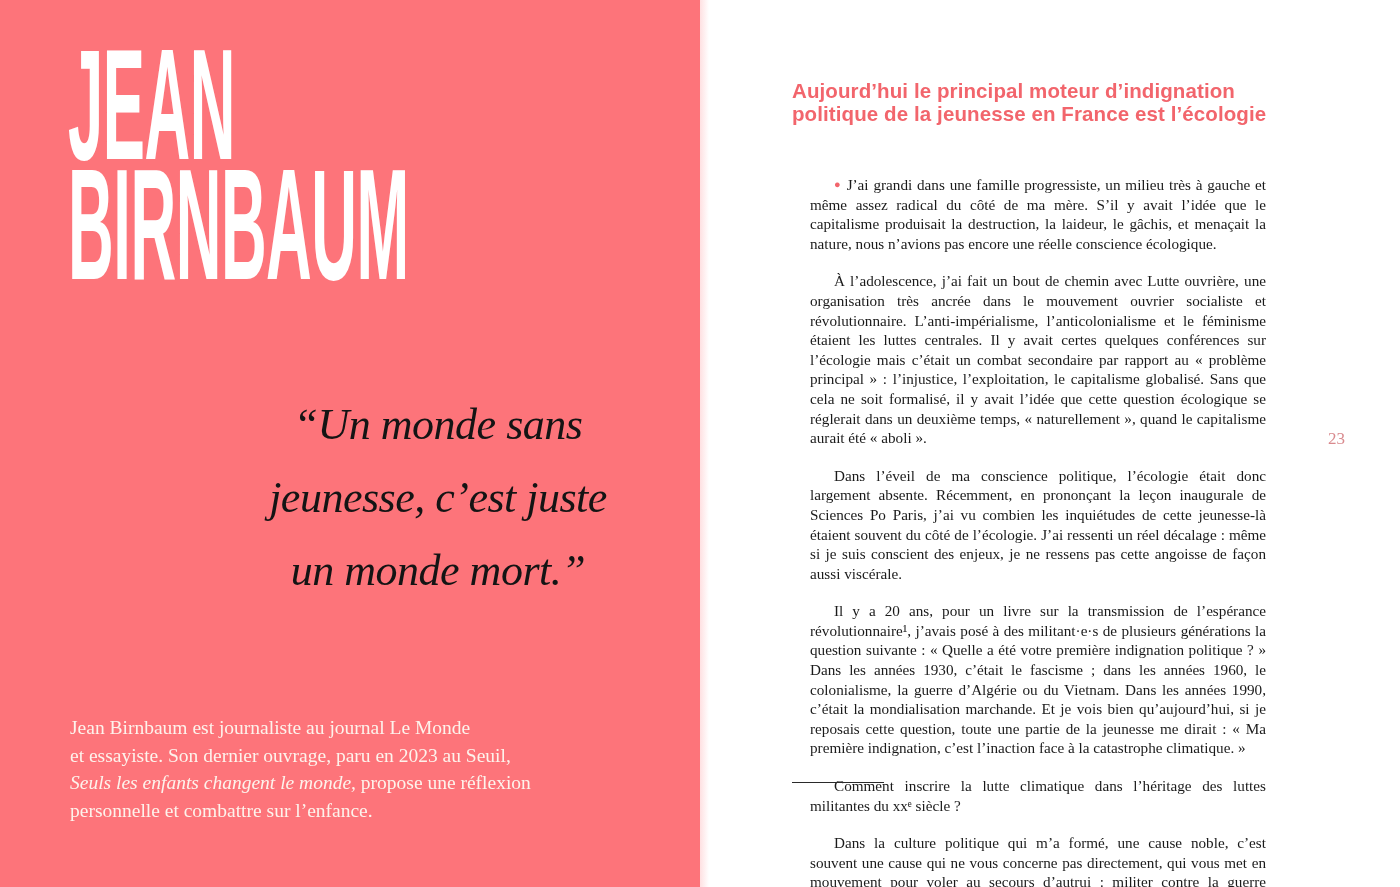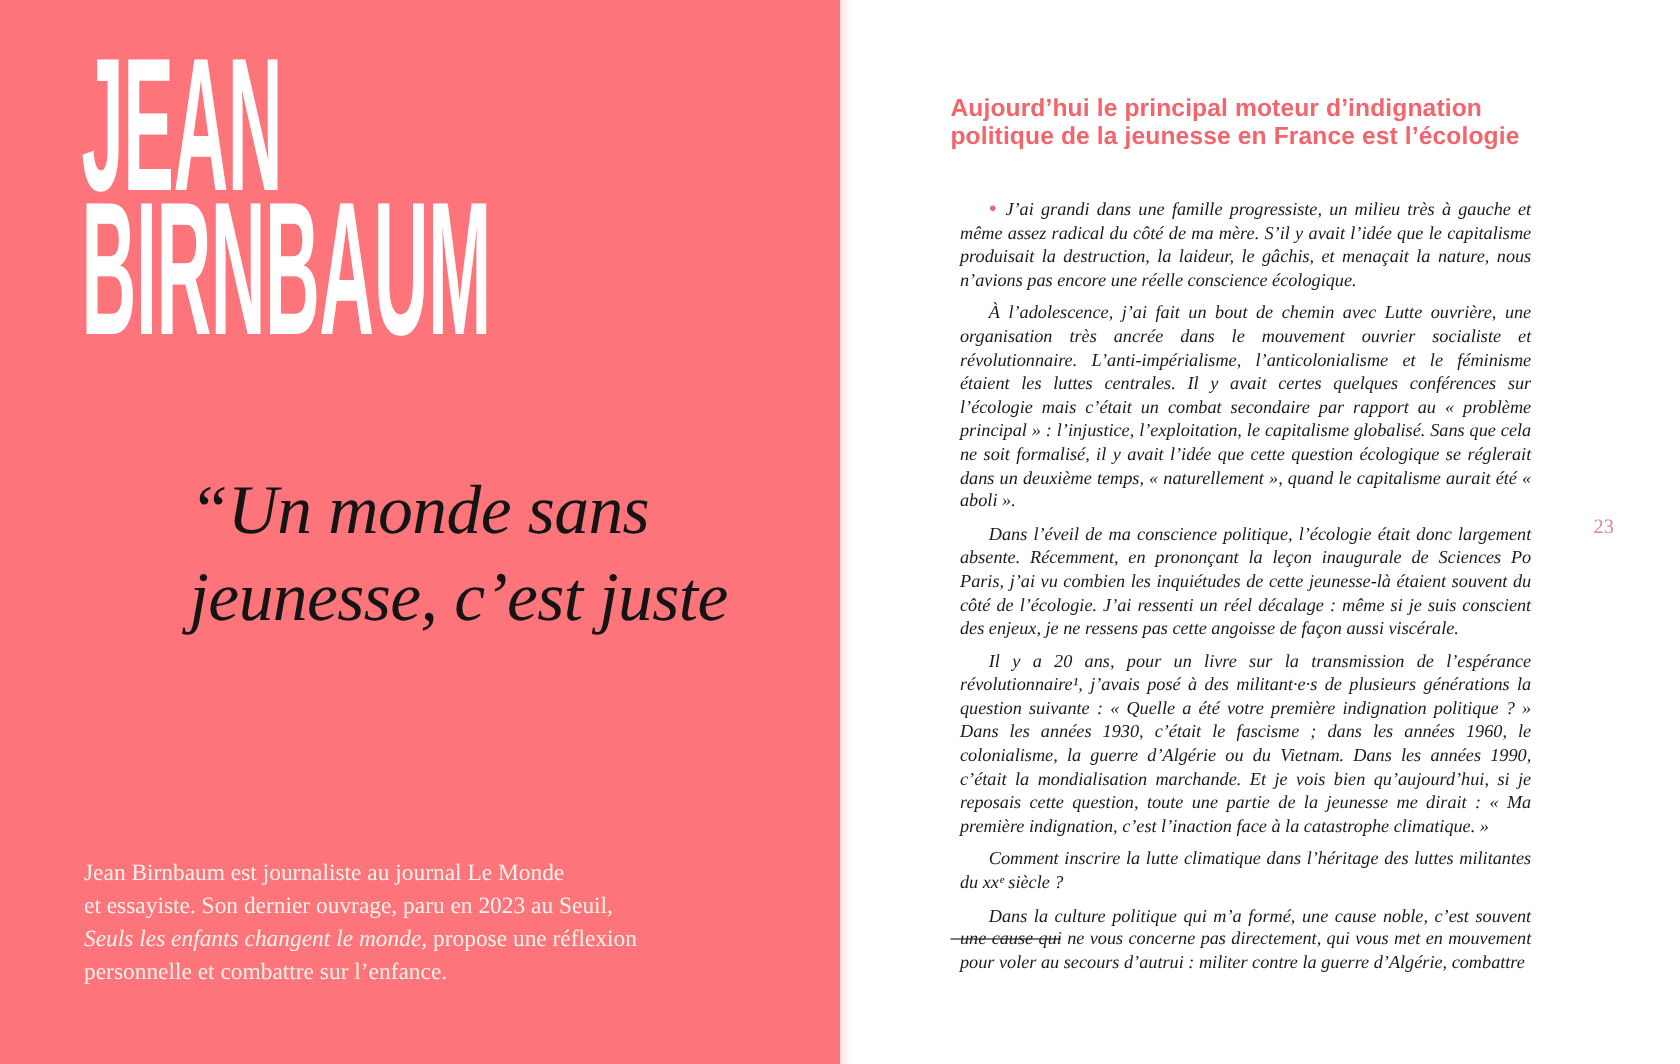--- a/index.html
+++ b/index.html
@@ -28,23 +28,23 @@
     font-size: 158px;
     line-height: 120px;
     white-space: nowrap;
     transform: scaleX(0.40);
     transform-origin: left center;
     letter-spacing: -1px;
   }
   .pull-quote {
     position: absolute; left: 158px; top: 388px;
     width: 560px;
-    text-align: left;
+    text-align: center;
     font-style: italic;
-    font-size: 58px;
+    font-size: 44px;
     line-height: 73px;
     color: #141414;
     letter-spacing: -0.5px;
   }
   .bio {
     position: absolute; left: 70px; top: 714px;
     width: 480px;
     color: #FDF3EC;
     font-weight: normal;
     font-size: 19.5px;
@@ -74,21 +74,21 @@
     letter-spacing: 0.1px;
   }
   .body-col {
     position: absolute; left: 92px; top: 157px;
     width: 492px;
     font-size: 15.2px;
     line-height: 19.6px;
     text-align: justify;
     color: #1a1a1a;
   }
-  .body-col p { margin: 8px; text-indent: 24px; font-style: italic; }
+  .body-col p { margin: 18px; text-indent: 24px; }
   .bullet {
     color: #F2656C;
     font-size: 11px;
     vertical-align: 2px;
     margin-right: 5px;
     text-indent: 0;
   }
   .page-number {
     position: absolute; left: 628px; top: 429px;
     font-size: 17px;
@@ -114,20 +114,21 @@
 
 <div class="left-page">
   <div class="big-title">
     <div class="title-line">JEAN</div>
     <div class="title-line">BIRNBAUM</div>
   </div>
 
   <div class="pull-quote">
     <div>“Un monde sans</div>
     <div>jeunesse, c’est juste</div>
+    <div>un monde mort.”</div>
   </div>
 
   <div class="bio">
     <div>Jean Birnbaum est journaliste au journal Le Monde</div>
     <div>et essayiste. Son dernier ouvrage, paru en 2023 au Seuil,</div>
     <div><span class="it">Seuls les enfants changent le monde,</span><span> propose une réflexion</span></div>
     <div>personnelle et combattre sur l’enfance.</div>
   </div>
 </div>
 

